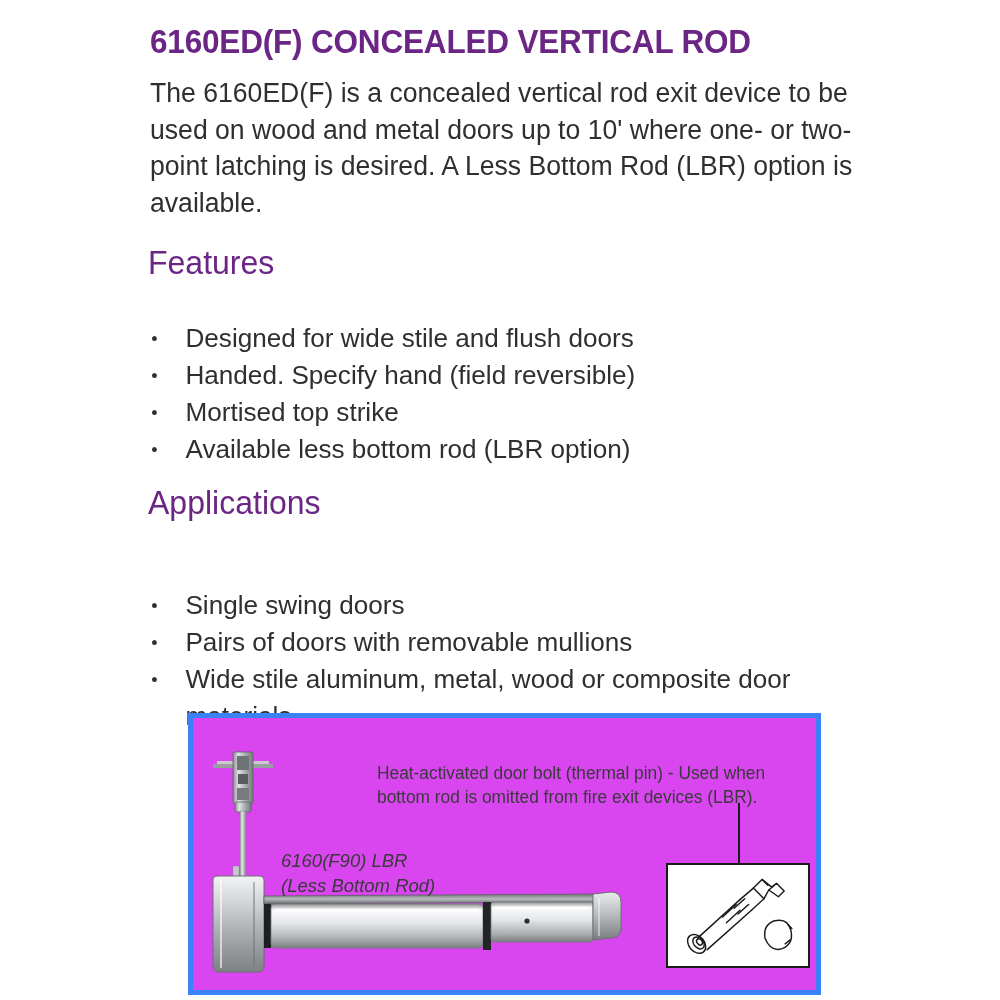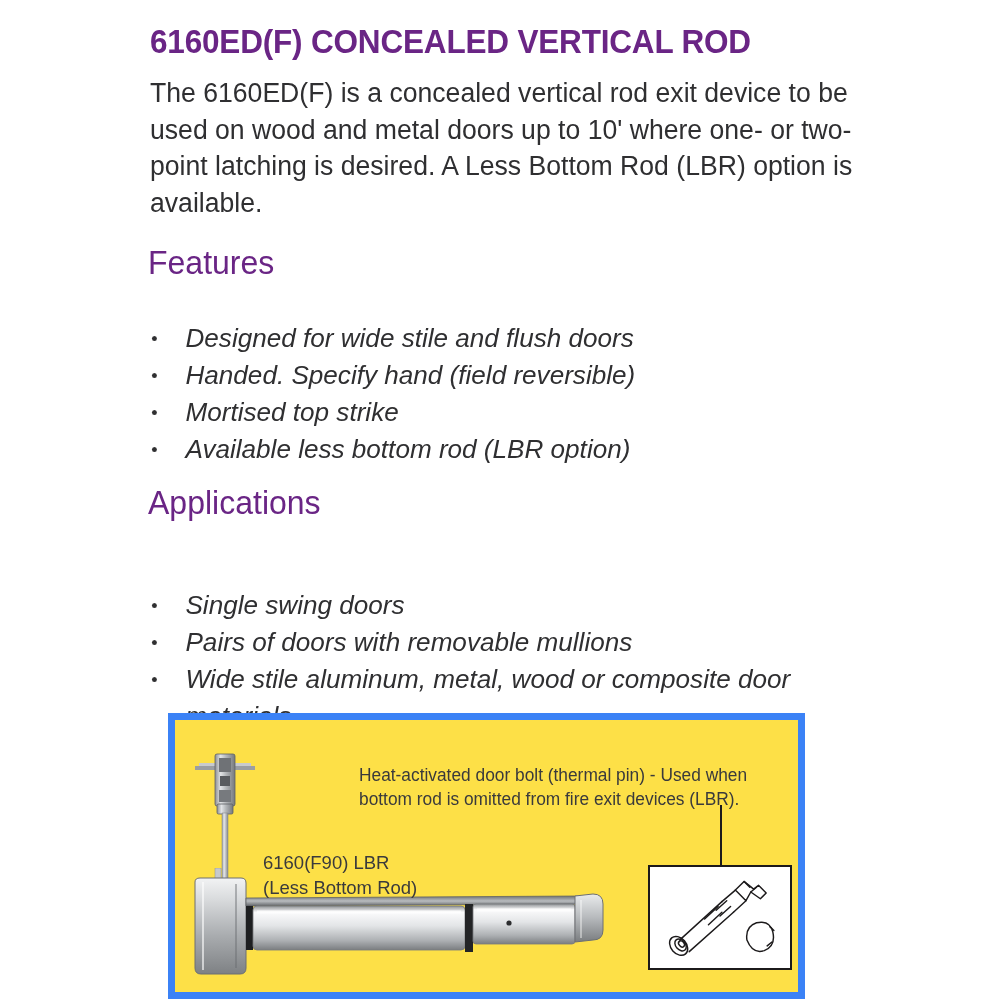--- a/index.html
+++ b/index.html
@@ -60,21 +60,20 @@
   #applications-heading { top: 483px; }
 
   
   .bullet-list {
     position: absolute;
     left: 150px;
     width: 720px;
     margin: 0;
     padding: 0;
     list-style: none;
-    font-style: italic;
   }
   #features-list { top: 320px; }
   #applications-list { top: 587px; }
 
   .bullet-item {
     position: relative;
     padding-left: 36px;
     font-size: 26.5px;
     line-height: 36.5px;
     color: #2f2f31;
@@ -88,26 +87,26 @@
     top: 16px;
     width: 5px;
     height: 5px;
     background: #2f2f31;
     border-radius: 50%;
   }
 
   
   .figure-box {
     position: absolute;
-    left: 168px;
+    left: 188px;
     top: 713px;
     width: 623px;
     height: 272px;
-    border: 7px solid #3b82f6;
-    background: #fde047;
+    border: 5px solid #3b82f6;
+    background: #d946ef;
     box-sizing: content-box;
   }
   .figure-inner {
     position: absolute;
     left: 0;
     top: 0;
     width: 623px;
     height: 272px;
   }
 
@@ -124,20 +123,21 @@
     transform-origin: left top;
   }
   .figure-device-label {
     position: absolute;
     left: 88px;
     top: 130px;
     font-size: 18.5px;
     line-height: 25px;
     color: #3a3a3c;
     white-space: pre-line;
+    font-style: italic;
   }
 
   
   .leader-line {
     position: absolute;
     left: 545px;
     top: 85px;
     width: 2px;
     height: 60px;
     background: #1c1a1b;

